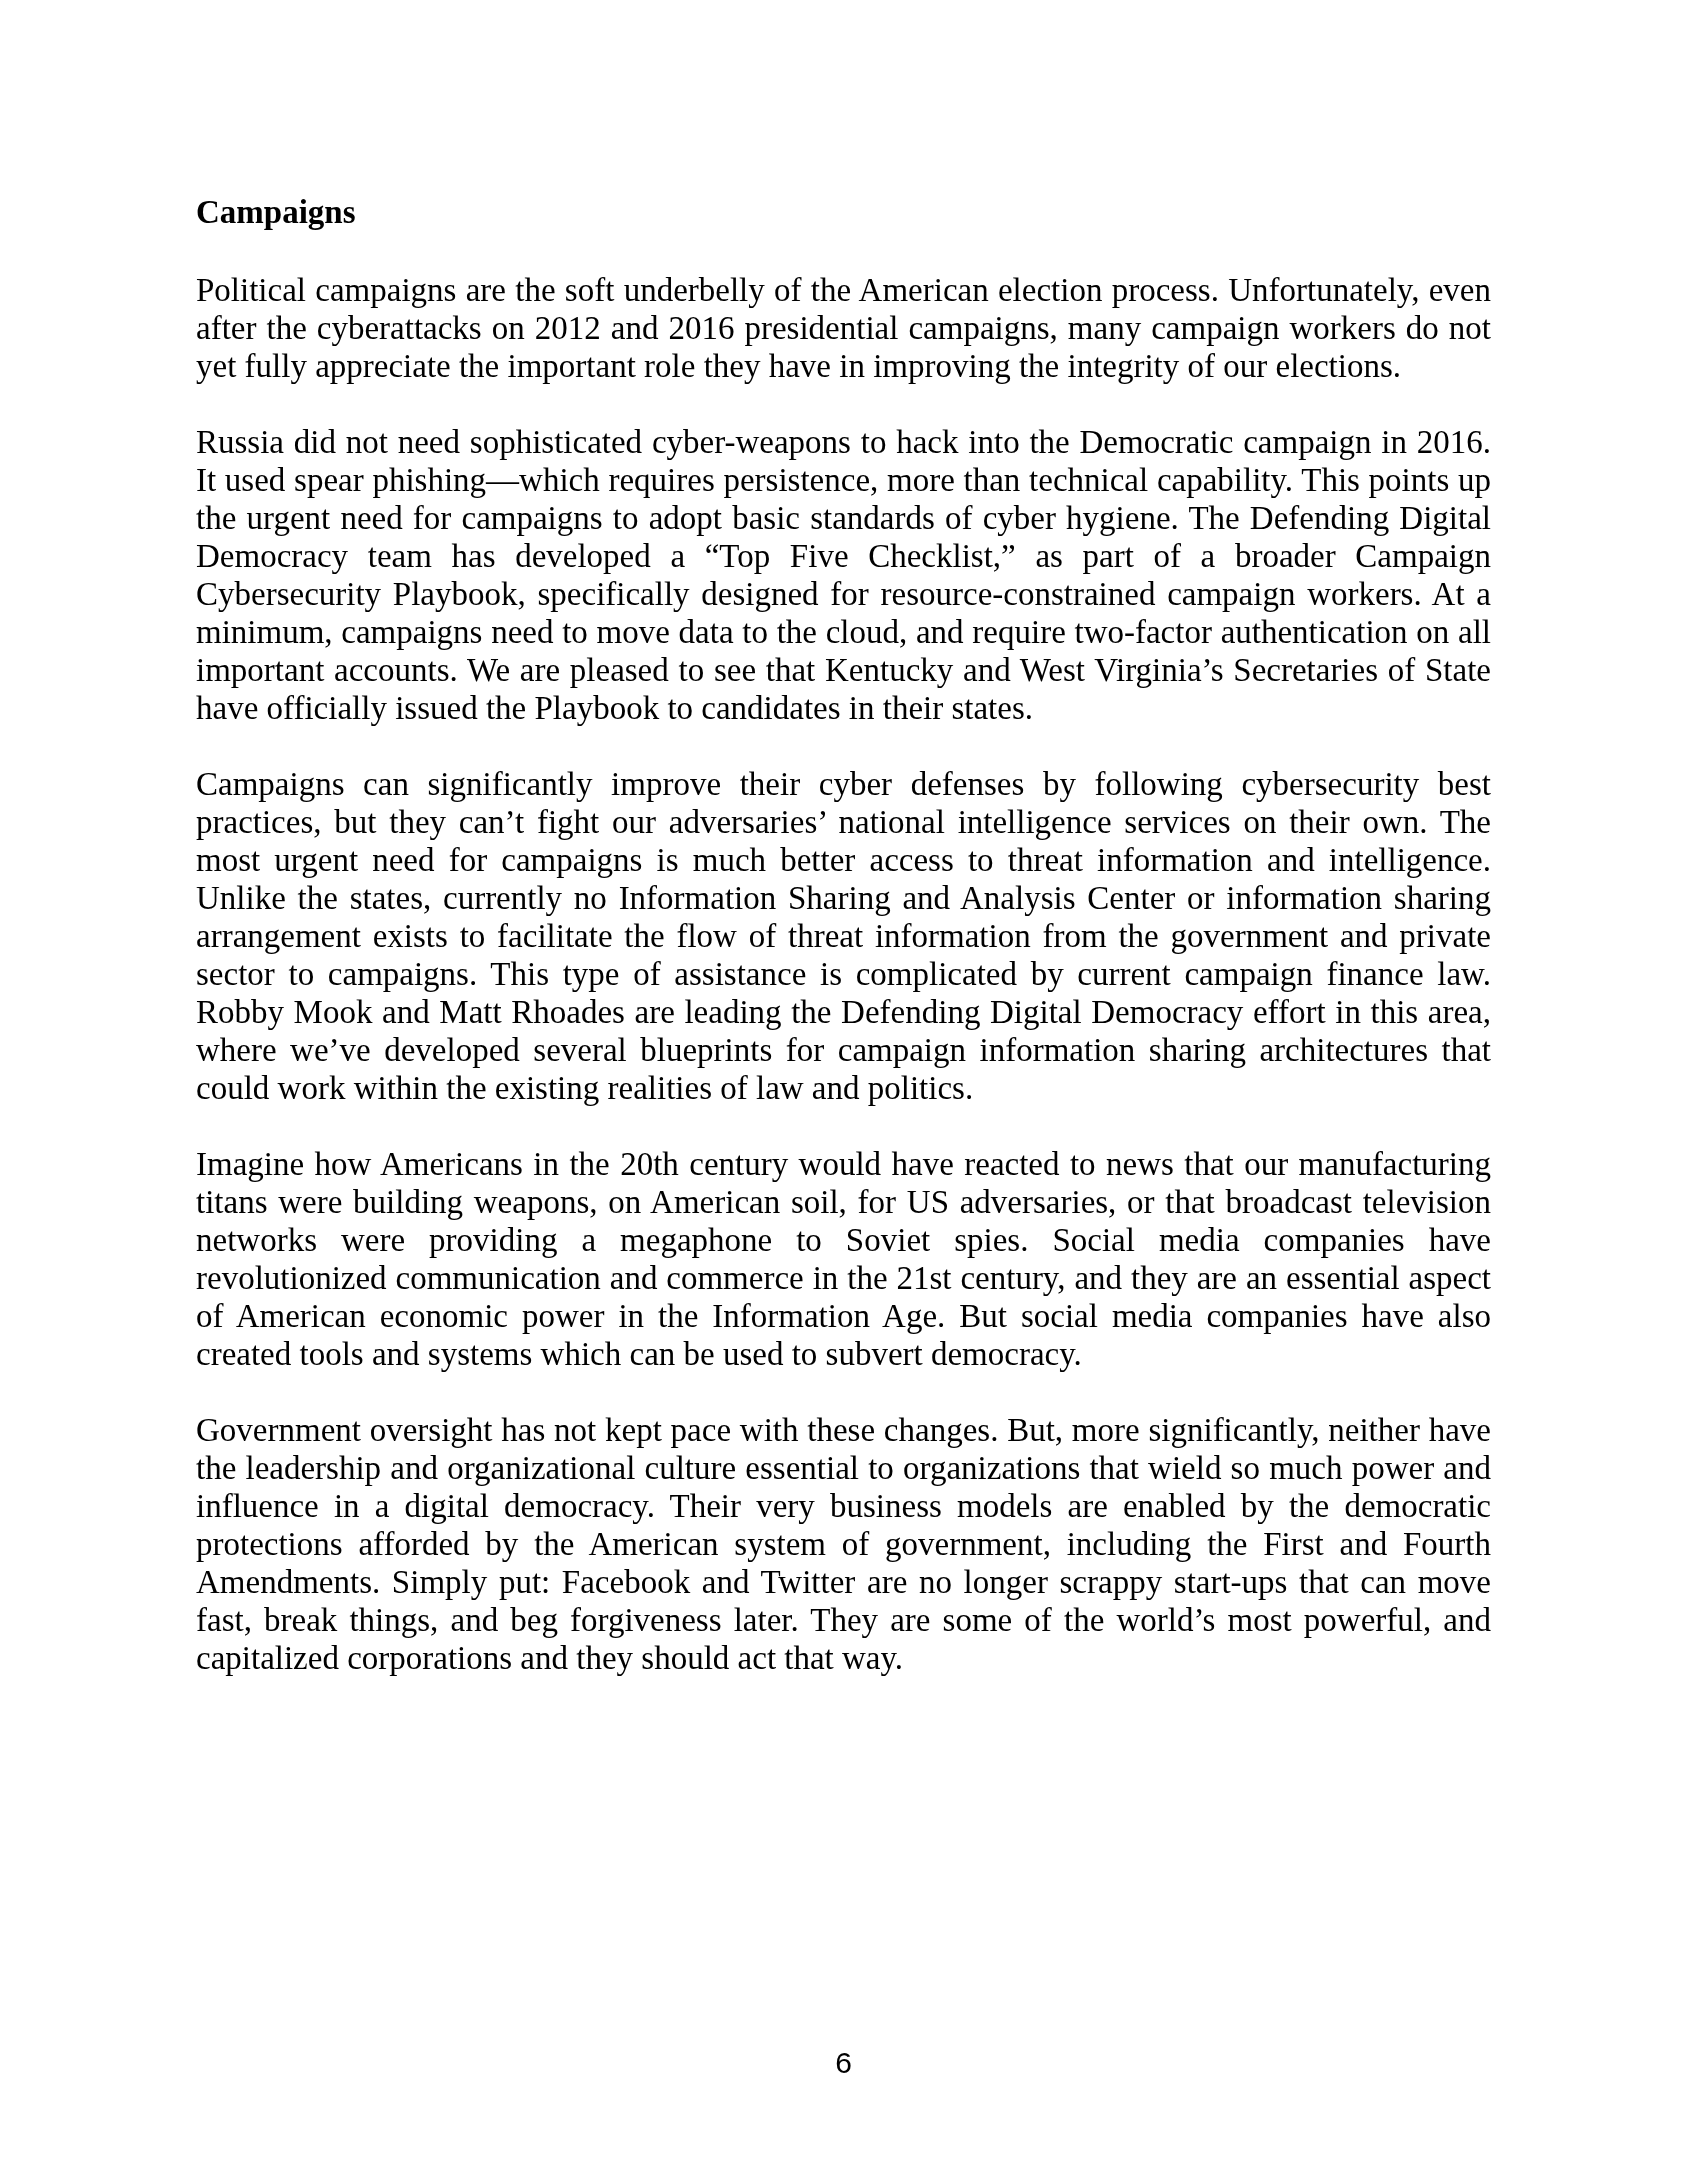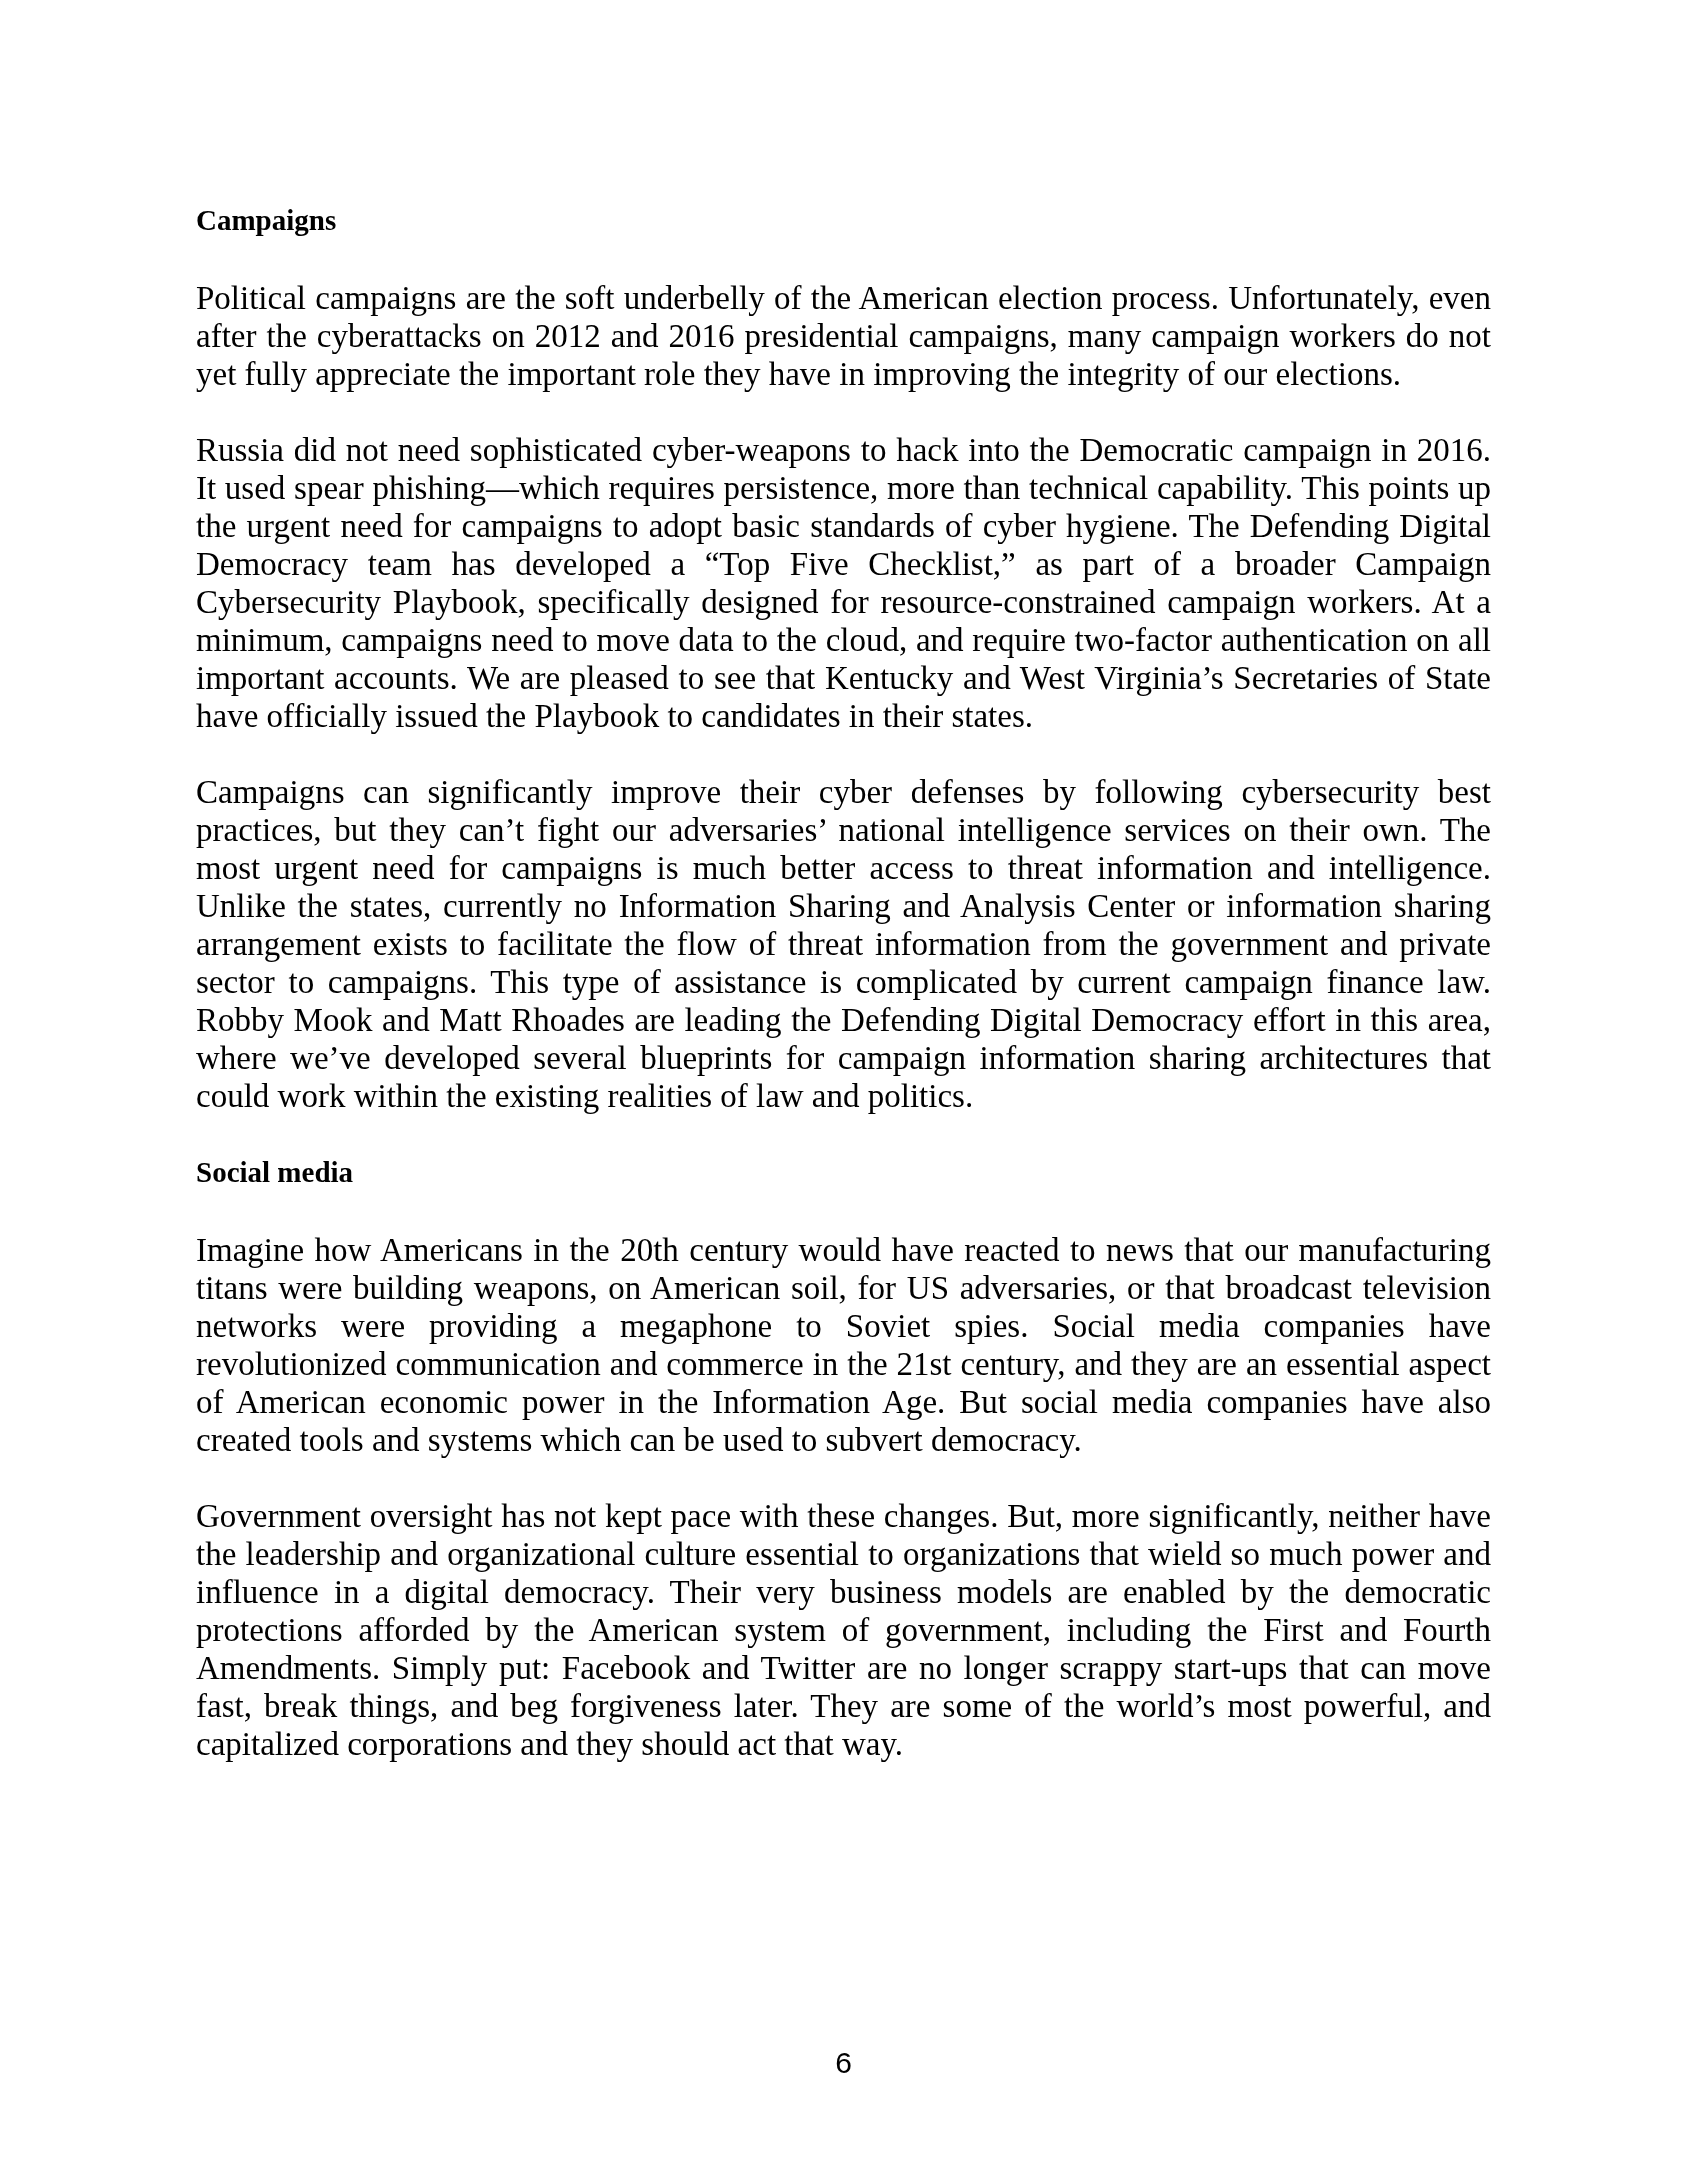--- a/index.html
+++ b/index.html
@@ -20,23 +20,23 @@
     font-size: 33px;
     line-height: 38px;
   }
   .content {
     position: absolute;
     left: 196px;
     top: 193px;
     width: 1295px;
   }
   .heading {
-    font-size: 29px;
+    font-size: 33px;
     font-weight: bold;
-    margin: 8px 0 40px 0;
+    margin: 0 0 40px 0;
   }
   .para {
     margin: 18px 0 38px 0;
   }
   .justify {
     text-align: justify;
   }
   .footer {
     position: absolute;
     top: 2047px;
@@ -56,21 +56,20 @@
   <div class="content">
 
     <h1 class="heading">Campaigns</h1>
 
     <p class="para justify">Political campaigns are the soft underbelly of the American election process. Unfortunately, even after the cyberattacks on 2012 and 2016 presidential campaigns, many campaign workers do not yet fully appreciate the important role they have in improving the integrity of our elections.</p>
 
     <p class="para justify">Russia did not need sophisticated cyber-weapons to hack into the Democratic campaign in 2016. It used spear phishing—which requires persistence, more than technical capability. This points up the urgent need for campaigns to adopt basic standards of cyber hygiene. The Defending Digital Democracy team has developed a “Top Five Checklist,” as part of a broader Campaign Cybersecurity Playbook, specifically designed for resource-constrained campaign workers. At a minimum, campaigns need to move data to the cloud, and require two-factor authentication on all important accounts. We are pleased to see that Kentucky and West Virginia’s Secretaries of State have officially issued the Playbook to candidates in their states.</p>
 
     <p class="para justify">Campaigns can significantly improve their cyber defenses by following cybersecurity best practices, but they can’t fight our adversaries’ national intelligence services on their own. The most urgent need for campaigns is much better access to threat information and intelligence. Unlike the states, currently no Information Sharing and Analysis Center or information sharing arrangement exists to facilitate the flow of threat information from the government and private sector to campaigns. This type of assistance is complicated by current campaign finance law. Robby Mook and Matt Rhoades are leading the Defending Digital Democracy effort in this area, where we’ve developed several blueprints for campaign information sharing architectures that could work within the existing realities of law and politics.</p>
 
-    <h1 class="heading">Social media</h1>
 
     <p class="para justify">Imagine how Americans in the 20th century would have reacted to news that our manufacturing titans were building weapons, on American soil, for US adversaries, or that broadcast television networks were providing a megaphone to Soviet spies. Social media companies have revolutionized communication and commerce in the 21st century, and they are an essential aspect of American economic power in the Information Age. But social media companies have also created tools and systems which can be used to subvert democracy.</p>
 
     <p class="para justify">Government oversight has not kept pace with these changes. But, more significantly, neither have the leadership and organizational culture essential to organizations that wield so much power and influence in a digital democracy. Their very business models are enabled by the democratic protections afforded by the American system of government, including the First and Fourth Amendments. Simply put: Facebook and Twitter are no longer scrappy start-ups that can move fast, break things, and beg forgiveness later.  They are some of the world’s most powerful, and capitalized corporations and they should act that way.</p>
 
 
   </div>
 
   <div class="footer">6</div>
 </div>

